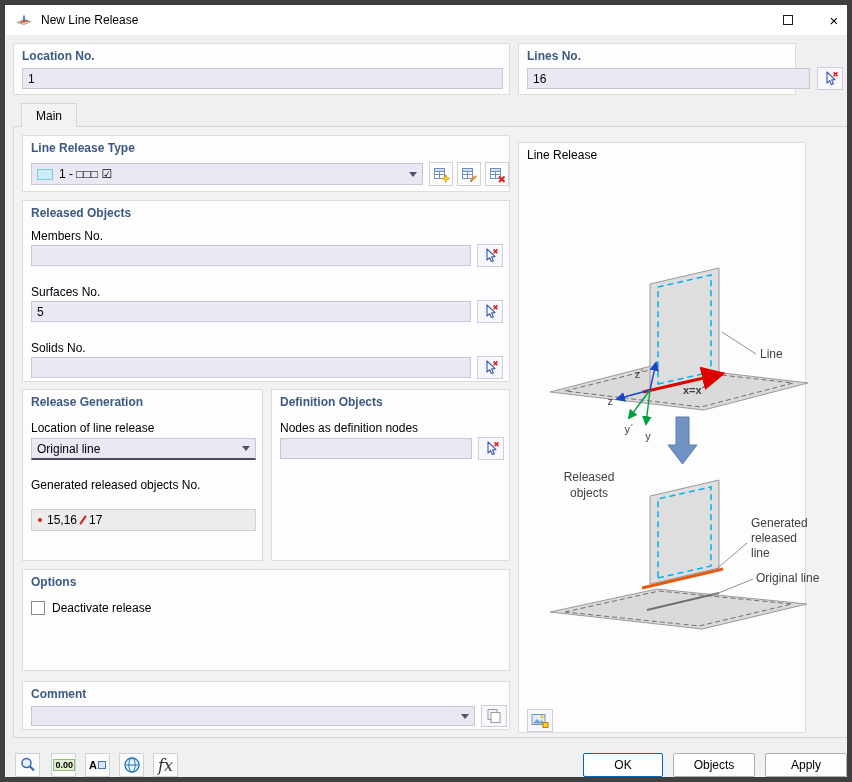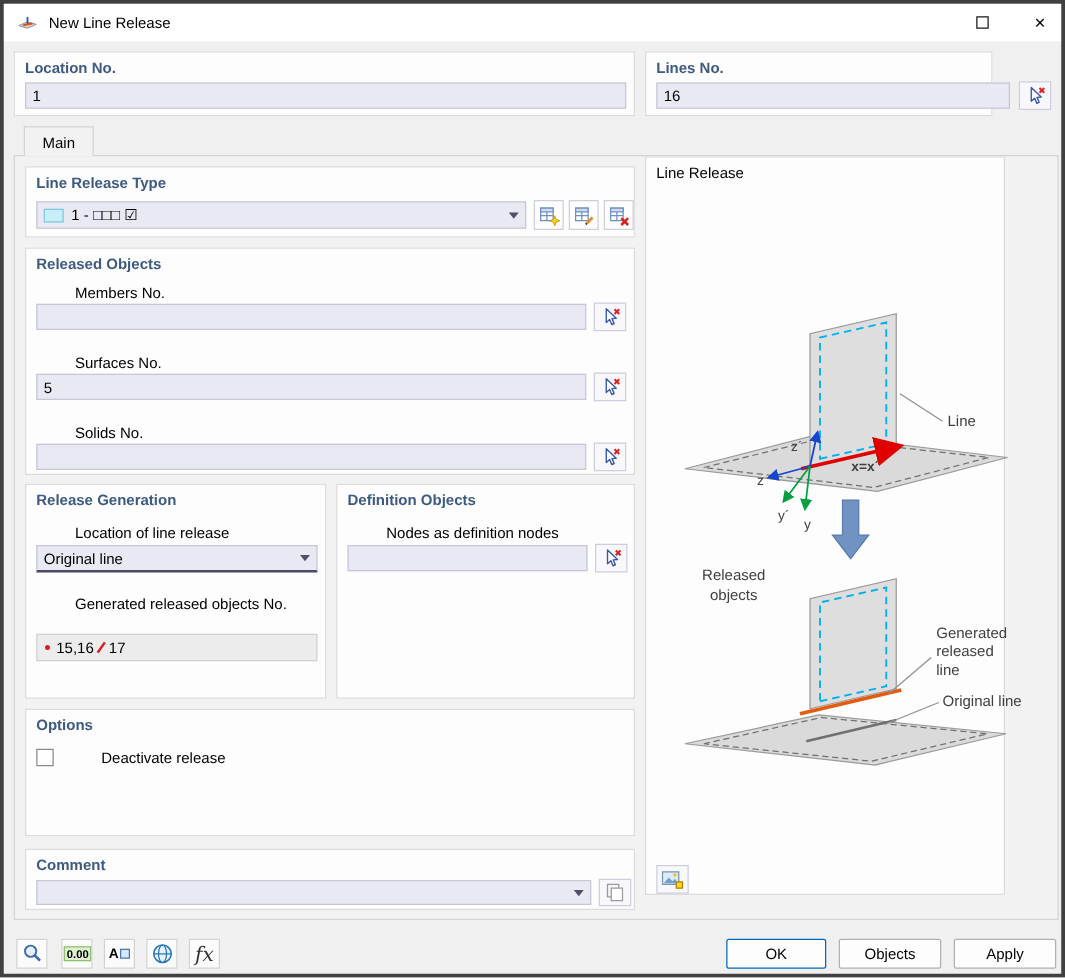--- a/index.html
+++ b/index.html
@@ -1,33 +1,33 @@
 <!DOCTYPE html>
 <html><head>
 <meta charset="utf-8">
 <style>
   * { margin:0; padding:0; box-sizing:border-box; }
   html,body { background:#d4d4d4; }
   .win { position:relative; width:852px; height:782px; background:#f0f0f0;
-         border:3px solid #404040; overflow:hidden;
+         border:5px solid #404040; overflow:hidden;
          font-family:"Liberation Sans",sans-serif; font-size:12px; color:#000;padding-left:40px; }
 
   
   .titlebar { position:absolute; left:0; top:0; width:100%; height:30px; background:#ffffff; }
   .app-icon { position:absolute; left:11px; top:7px; width:16px; height:16px; }
   .title-text { position:absolute; left:36px; top:8px; font-size:12px; }
   .win-btn { position:absolute; top:0; width:46px; height:30px; display:flex; align-items:center; justify-content:center; cursor:default; }
   #btn-max { left:760px; }
   .max-box { width:10px; height:10px; border:1px solid #1a1a1a; display:block; }
   #btn-close { left:806px; font-size:15px; }
 
   
   .grp { position:absolute; background:#fdfdfd; border:1px solid #dcdcdc; }
   .grp-title { position:absolute; left:8px; top:5px; font-weight:bold; color:#3d5a80; white-space:nowrap; }
-  .lbl { position:absolute; white-space:nowrap;margin-left:31px; }
+  .lbl { position:absolute; white-space:nowrap; }
   .field { position:absolute; background:#e9e9f3; border:1px solid #c6c6d8; padding:0 5px;
            font:12px "Liberation Sans",sans-serif; color:#000; outline:none; }
   .combo { position:absolute; background:#e9e9f3; border:1px solid #c6c6d8; display:flex;
            align-items:center; padding:0 5px; gap:6px; }
   .combo-text { white-space:nowrap; overflow:hidden; }
   .tri { margin-left:auto; width:0; height:0; border-left:4px solid transparent;
          border-right:4px solid transparent; border-top:5px solid #50506a; flex:none; }
   .pick { position:absolute; background:#f8f8fc; border:1px solid #cdcdde; display:flex;
           align-items:center; justify-content:center; }
   .icon-btn { position:absolute; width:24px; height:24px; background:#fdfdfd; border:1px solid #cfcfd8;
@@ -44,21 +44,21 @@
   #page { position:absolute; left:8px; top:121px; width:836px; height:612px;
           background:#f2f2f2; border:1px solid #d4d4d4; }
 
   
   #g-type { left:8px; top:8px; width:488px; height:57px; }
   #g-ro   { left:8px; top:73px; width:488px; height:182px; }
   #g-gen  { left:8px; top:262px; width:241px; height:172px; }
   #g-def  { left:257px; top:262px; width:239px; height:172px; }
   #g-opt  { left:8px; top:442px; width:488px; height:102px; }
   #g-com  { left:8px; top:554px; width:488px; height:49px; }
-  #g-prev { left:504px; top:0; width:288px; height:591px; }
+  #g-prev { left:504px; top:15px; width:288px; height:591px; }
 
   
   #g-release { left:8px; top:38px; width:497px; height:52px; }
   #g-lines   { left:513px; top:38px; width:278px; height:52px; }
   #in-release { left:8px; top:24px; width:481px; height:21px; }
   #in-lines   { left:8px; top:24px; width:283px; height:21px; }
   #pick-lines { left:298px; top:23px; width:26px; height:23px; }
 
   
   #cb-type { left:8px; top:27px; width:392px; height:22px; }

